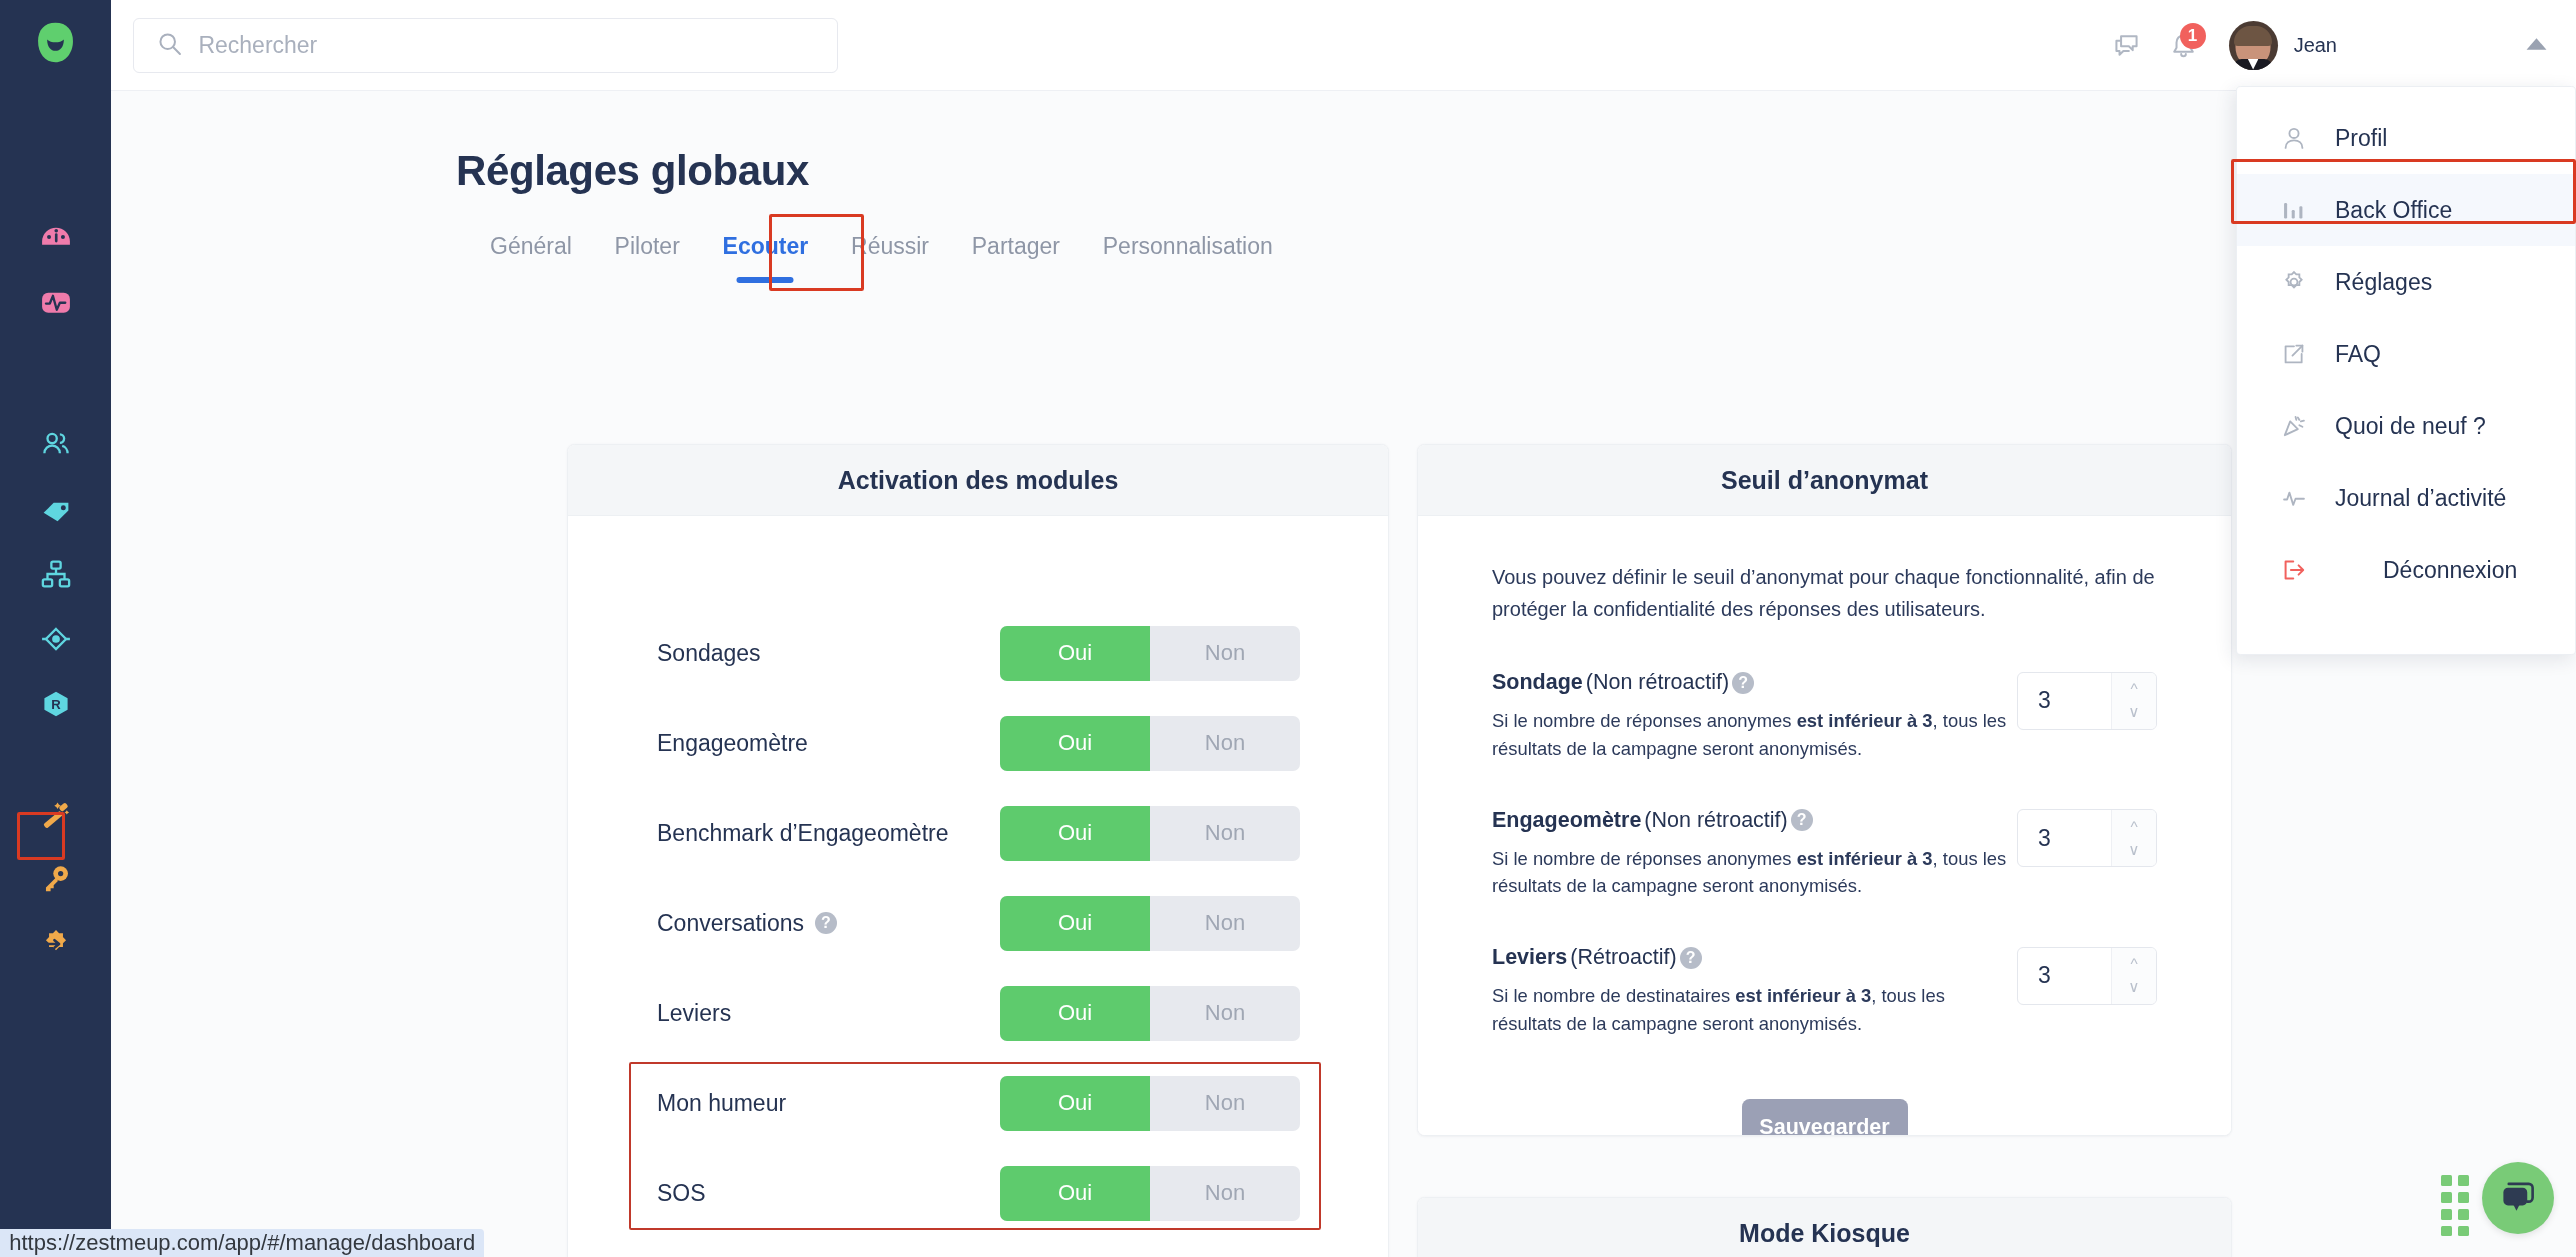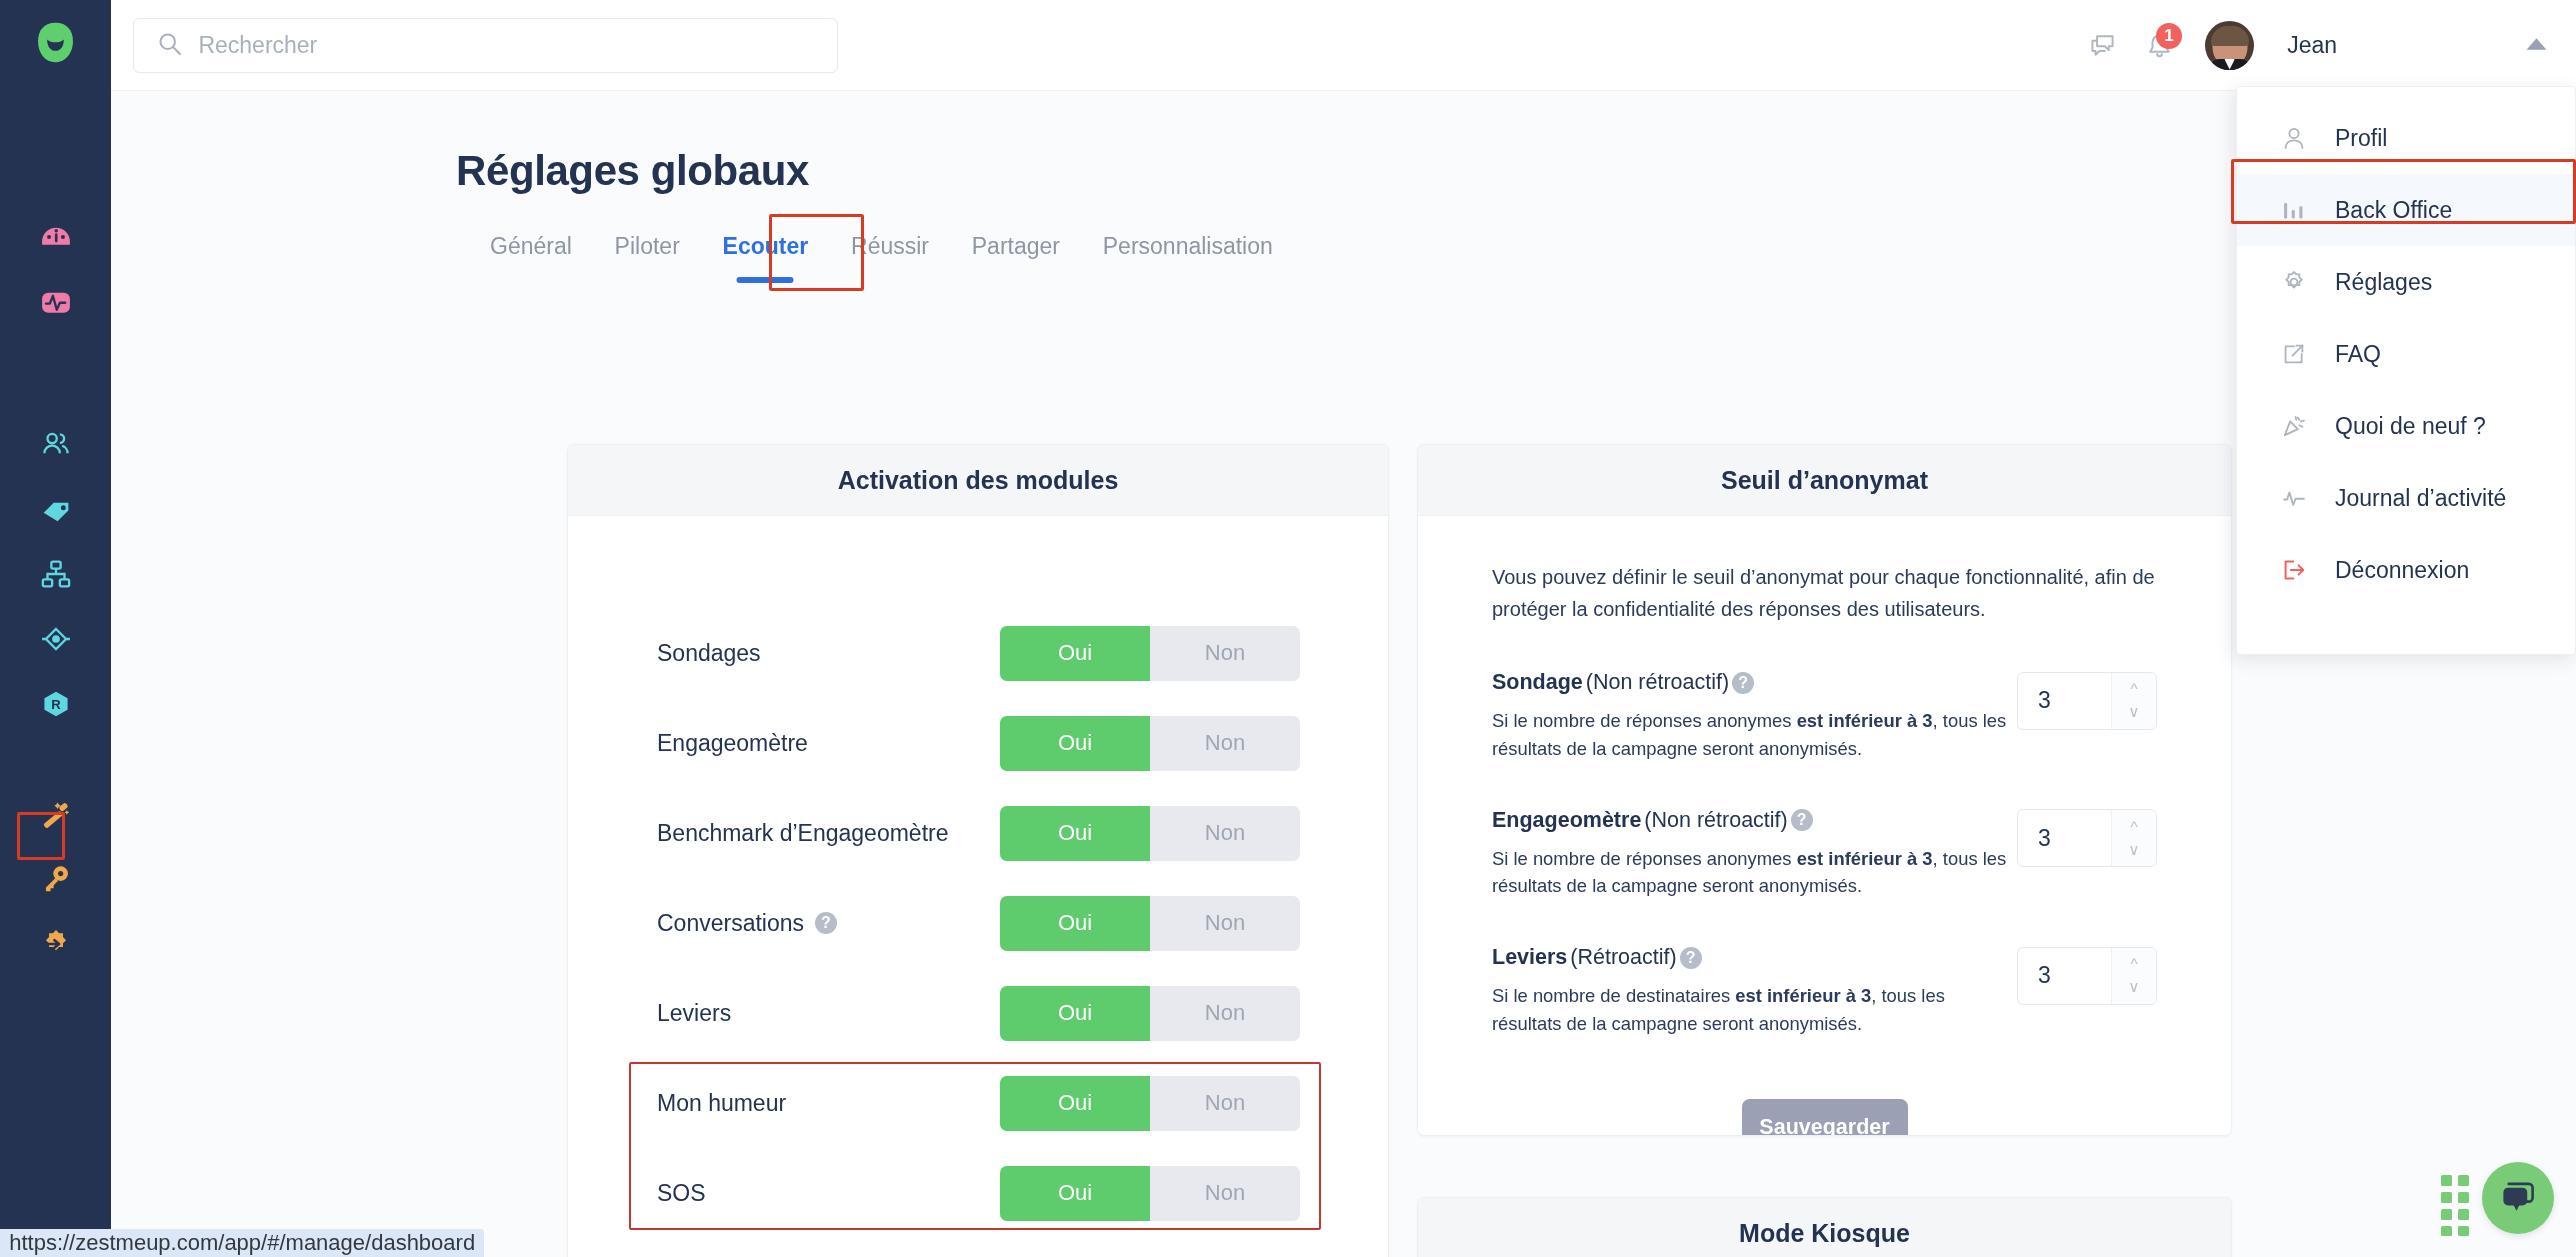--- a/index.html
+++ b/index.html
@@ -73,21 +73,21 @@
   .avatar {
     width: 49px; height: 49px; border-radius: 50%;
     margin-left: 17px; overflow: hidden;
     background: #4b3b33;
     position: relative; flex-shrink: 0;
   }
   .avatar .face { position:absolute; left:50%; top:52%; transform:translate(-50%,-50%); width:35px; height:40px; border-radius:50% 50% 46% 46%; background:#c9937a; }
   .avatar .hair { position:absolute; left:50%; top:11%; transform:translateX(-50%); width:38px; height:20px; border-radius:19px 19px 4.6px 4.6px; background:#6d5543; }
   .avatar .shirt { position:absolute; left:50%; bottom:-4.6px; transform:translateX(-50%); width:38px; height:15.4px; background:#1a1a22; border-radius:7.7px 7.7px 0 0; }
   .avatar .collar { position:absolute; left:50%; bottom:0px; transform:translateX(-50%); width:10.8px; height:10.8px; background:#fff; clip-path: polygon(50% 100%, 0 0, 100% 0); }
-  .user-name { font-size: 23px; color: #253352; margin-left: 33px; }
+  .user-name { font-size: 20px; color: #253352; margin-left: 16px; }
   .caret-up { margin-left: 188px; }
 
   
   .page {
     position: absolute; left: 111px; top: 91px;
     width: 2465px; height: 1167px;
     background: #fafbfc;
     overflow: hidden;
   }
   .page-title {
@@ -220,21 +220,21 @@
     box-shadow: -3.1px 4.6px 18.4px rgba(30,40,70,0.10);
     padding-top: 15.4px;
     z-index: 50;
   }
   .dd-item {
     height: 72px; display: flex; align-items: center;
     padding-left: 41px; gap: 26px;
   }
   .dd-item.sel { background: #f5f8fd; }
   .dd-label { font-size: 23px; color: #253352; white-space: nowrap; }
-  .dd-label.danger { color: #253352; }
+  .dd-label.danger { color: #253352; margin-left: 48px; }
   .dd-ico { width: 31px; height: 31px; display:flex; align-items:center; justify-content:center; flex-shrink:0; }
   .annot-dd {
     position: absolute; left: 2231px; top: 159px;
     width: 345px; height: 65px;
     border: 3.1px solid #d93a22; border-radius: 2.3px;
     pointer-events: none; z-index: 60;
   }
 
   
   .fab {

